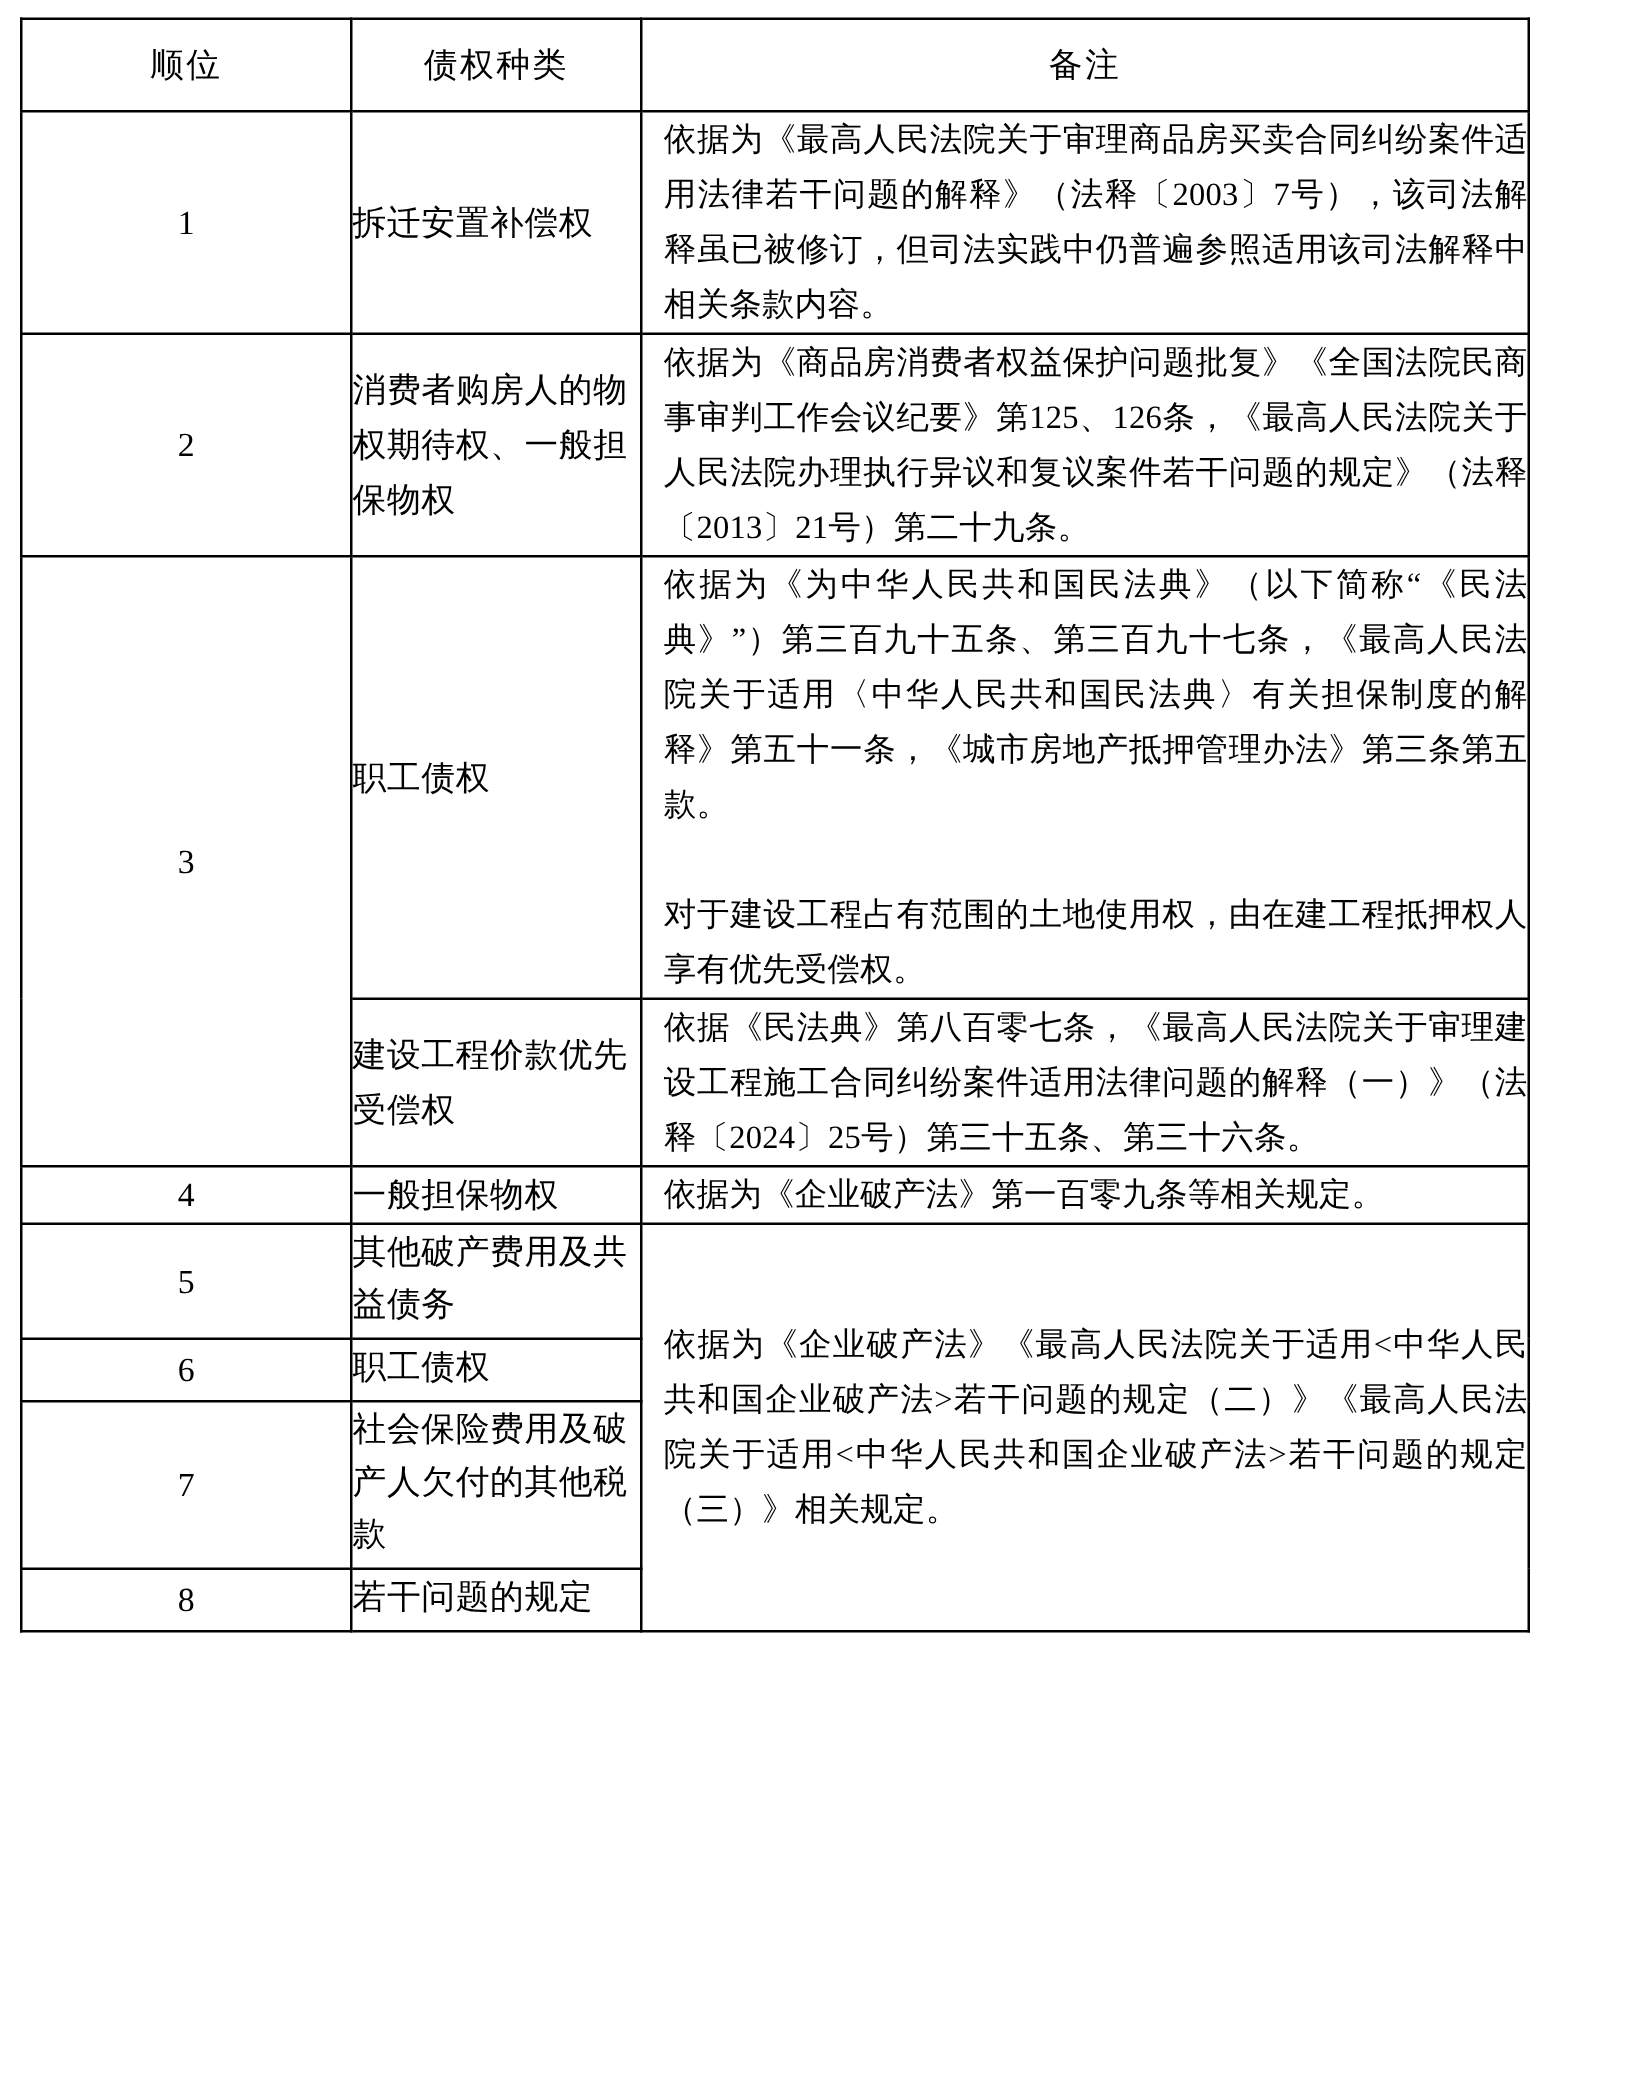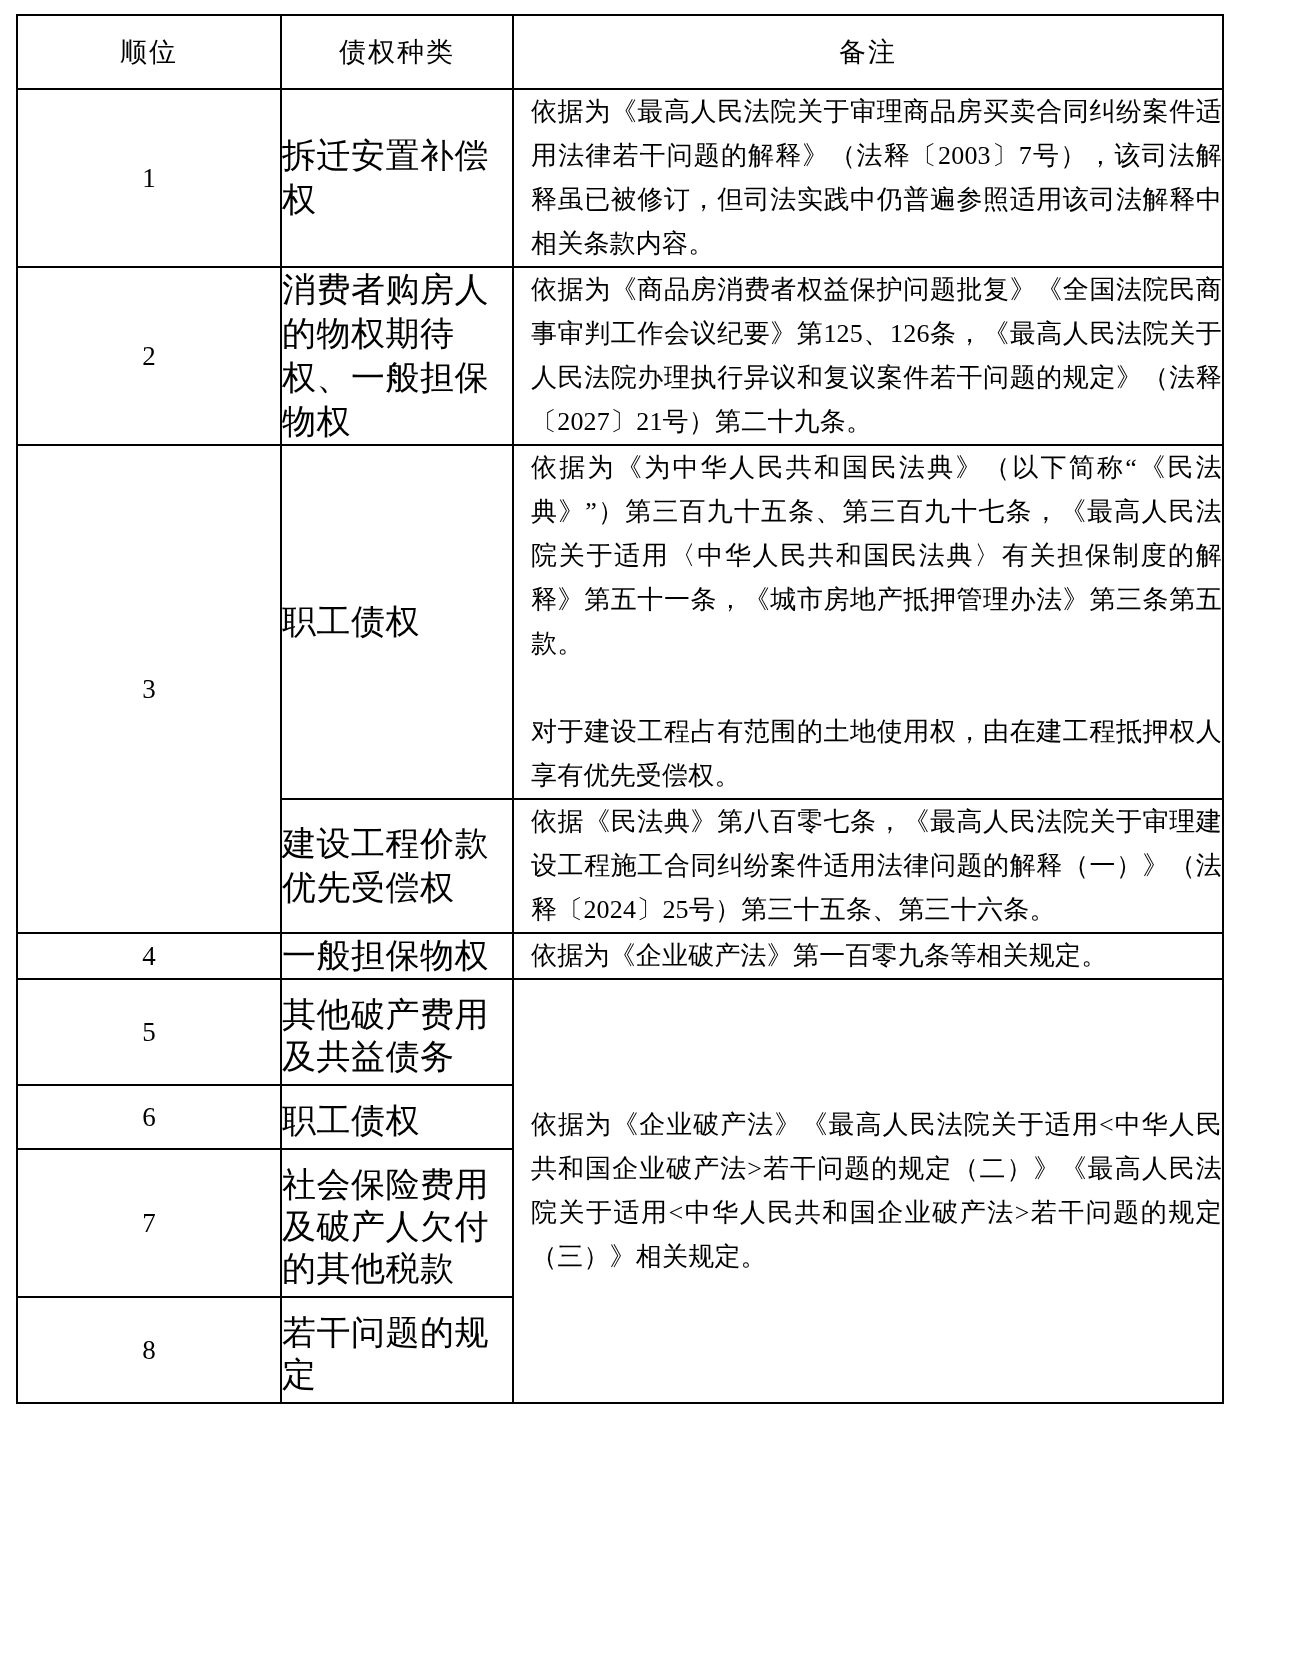--- a/index.html
+++ b/index.html
@@ -48,21 +48,21 @@
     letter-spacing: 2px;
   }
 
   .order-cell {
     text-align: center;
     font-size: 27px;
     font-family: "Liberation Serif", "DejaVu Serif", serif;
   }
 
   .type-cell {
-    font-size: 34px;
+    font-size: 27px;
     line-height: 44px;
     padding: 10px 10px 10px 14px;
     letter-spacing: 0.5px;
   }
 
   .remark-cell {
     font-size: 26px;
     line-height: 44px;
     padding: 12px 8px 12px 14px;
     text-align: justify;
@@ -73,21 +73,21 @@
   .remark-cell p {
     margin: 0;
     padding-left: 17px;
   }
   .remark-cell p.spacer {
     height: 44px;
   }
 
   .vpad-lg { padding-top: 30px; padding-bottom: 30px; margin-left: 12px; }
 
-  .type-cell.tight { line-height: 42px; padding-top: 14px; padding-bottom: 6px; }
+  .type-cell.tight { line-height: 42px; padding-top: 0; padding-bottom: 6px; }
 </style>
 </head>
 <body>
 
 <div id="doc">
 
   <table class="claims">
     <colgroup>
       <col class="c-order">
       <col class="c-type">
@@ -109,21 +109,21 @@
         <td class="type-cell">拆迁安置补偿权</td>
         <td class="remark-cell">
           <p>依据为《最高人民法院关于审理商品房买卖合同纠纷案件适用法律若干问题的解释》（法释〔2003〕7号），该司法解释虽已被修订，但司法实践中仍普遍参照适用该司法解释中相关条款内容。</p>
         </td>
       </tr>
 
       <tr>
         <td class="order-cell">2</td>
         <td class="type-cell">消费者购房人的物权期待权、一般担保物权</td>
         <td class="remark-cell">
-          <p>依据为《商品房消费者权益保护问题批复》《全国法院民商事审判工作会议纪要》第125、126条，《最高人民法院关于人民法院办理执行异议和复议案件若干问题的规定》（法释〔2027〕21号）第二十九条。</p>
+          <p>依据为《商品房消费者权益保护问题批复》《全国法院民商事审判工作会议纪要》第125、126条，《最高人民法院关于人民法院办理执行异议和复议案件若干问题的规定》（法释〔2013〕21号）第二十九条。</p>
         </td>
       </tr>
 
       <tr>
         <td class="order-cell" rowspan="2">3</td>
         <td class="type-cell">职工债权</td>
         <td class="remark-cell vpad-lg">
           <p>依据为《为中华人民共和国民法典》（以下简称“《民法典》”）第三百九十五条、第三百九十七条，《最高人民法院关于适用〈中华人民共和国民法典〉有关担保制度的解释》第五十一条，《城市房地产抵押管理办法》第三条第五款。</p>
           <p class="spacer"></p>
           <p>对于建设工程占有范围的土地使用权，由在建工程抵押权人享有优先受偿权。</p>

